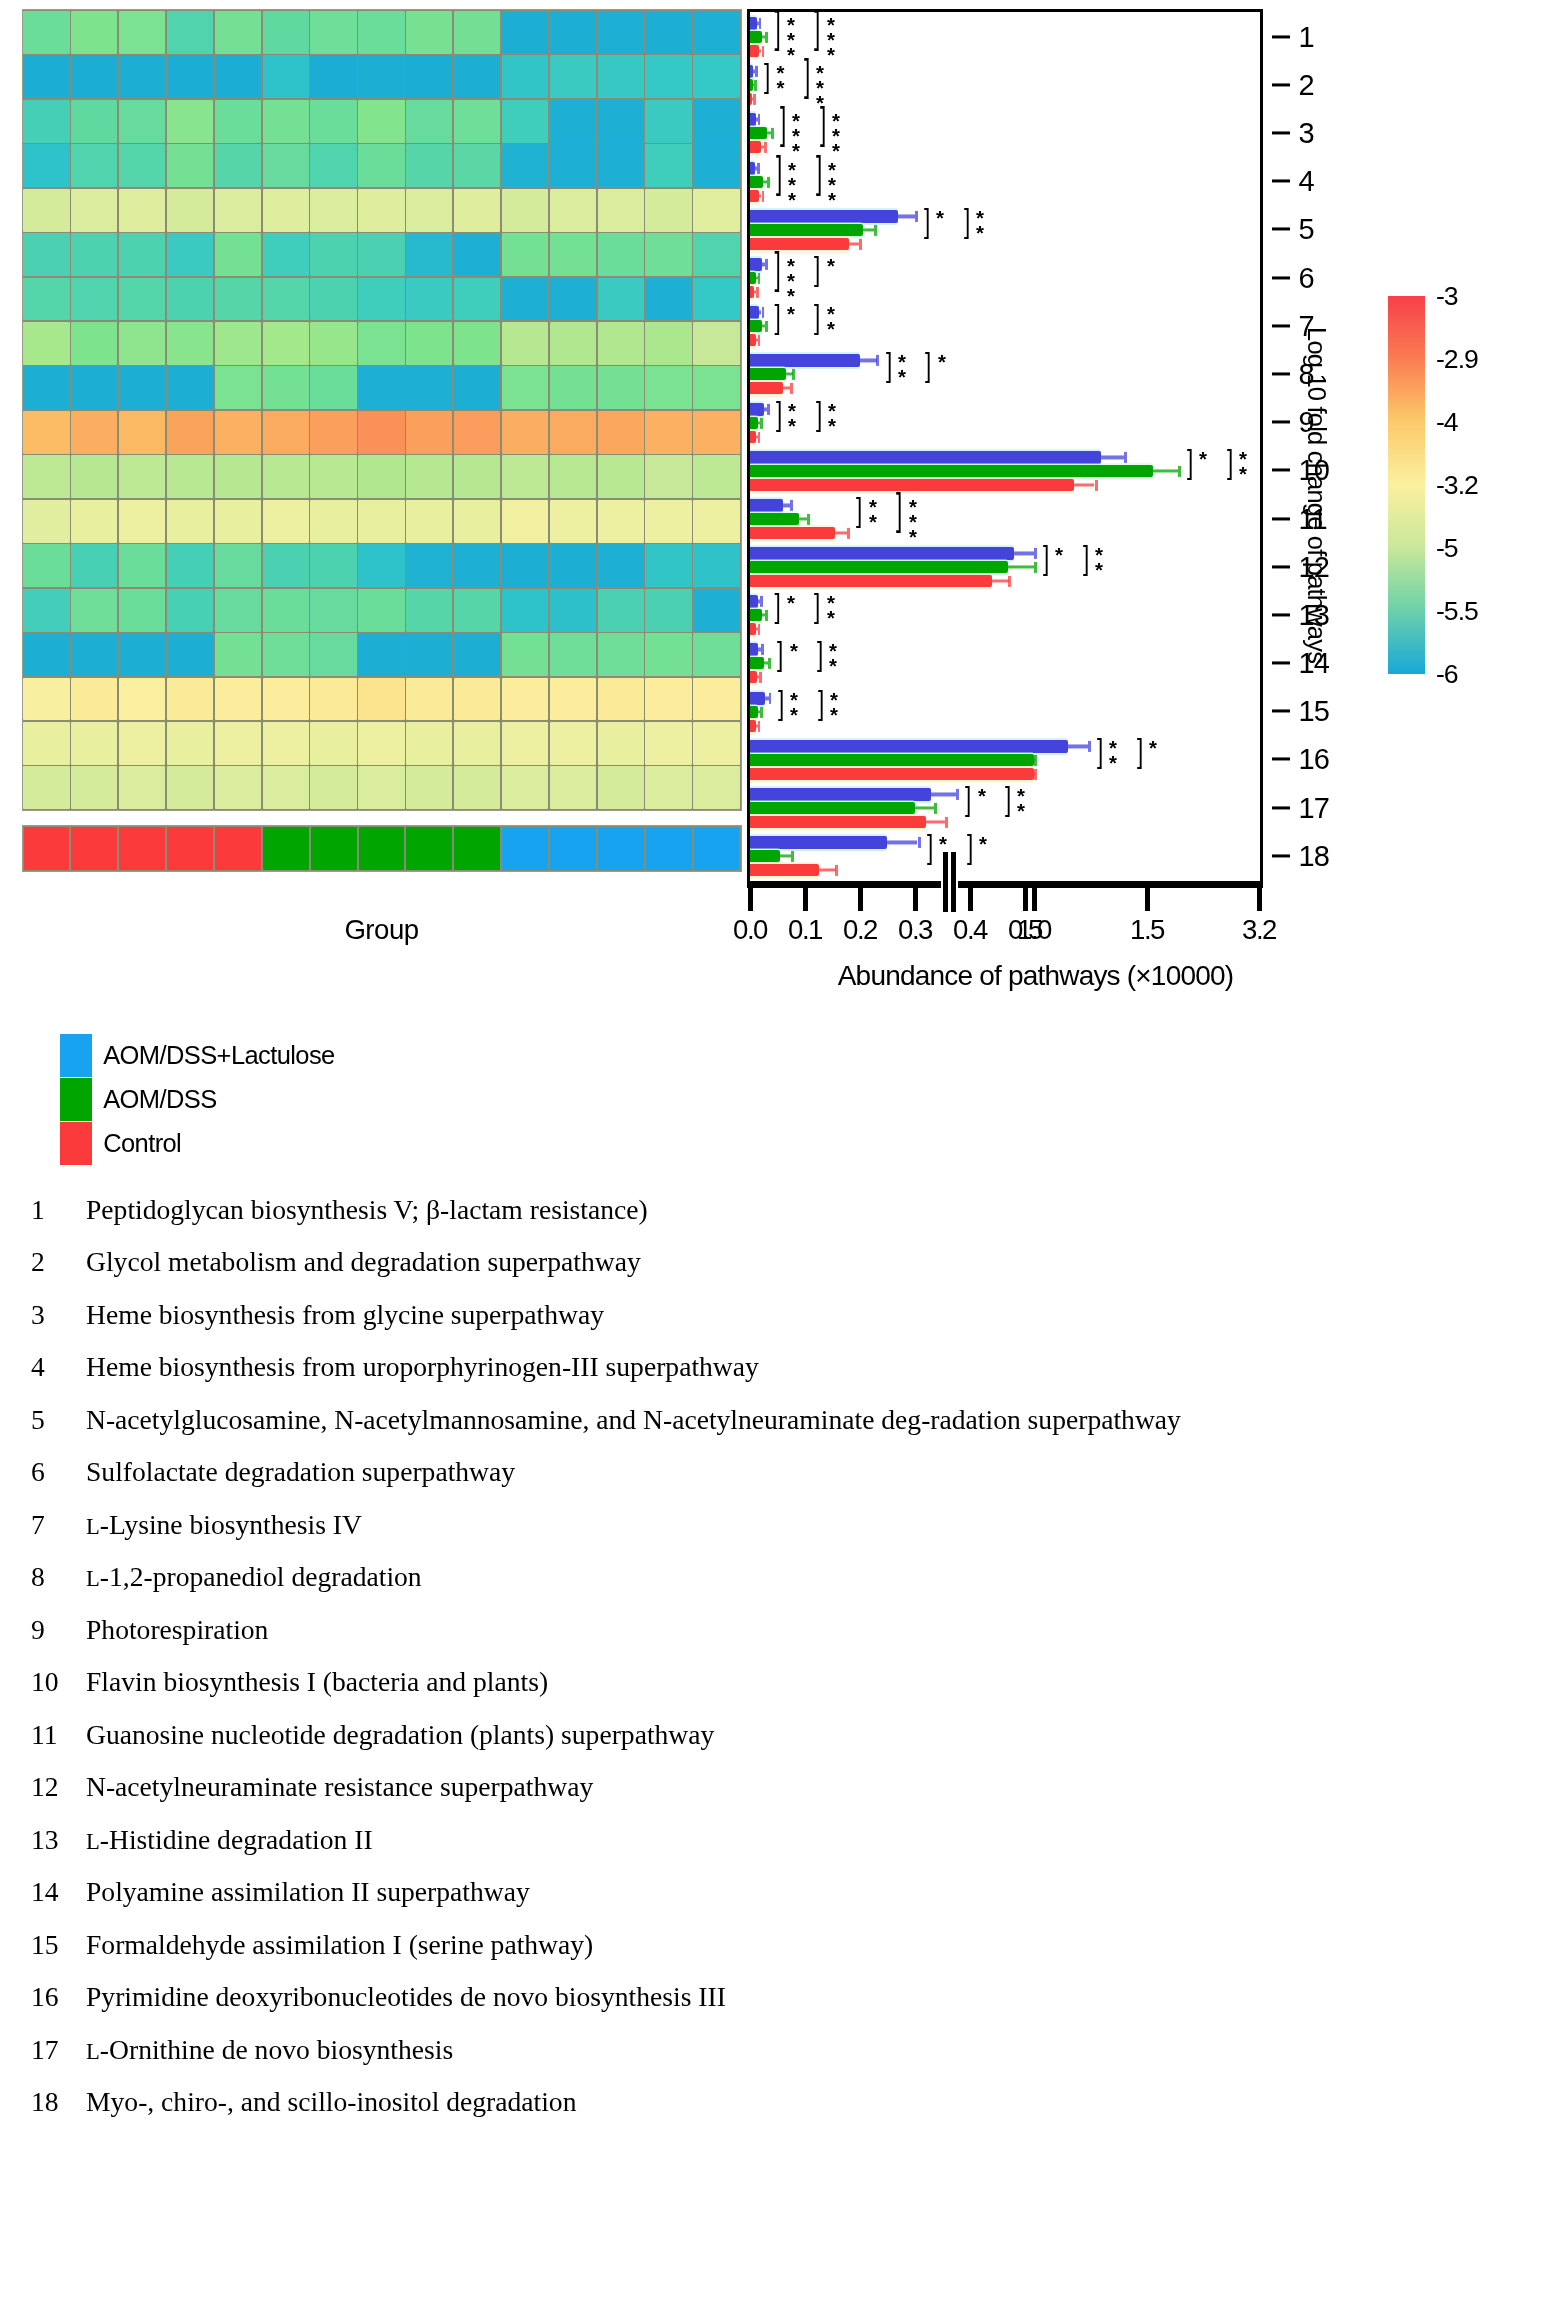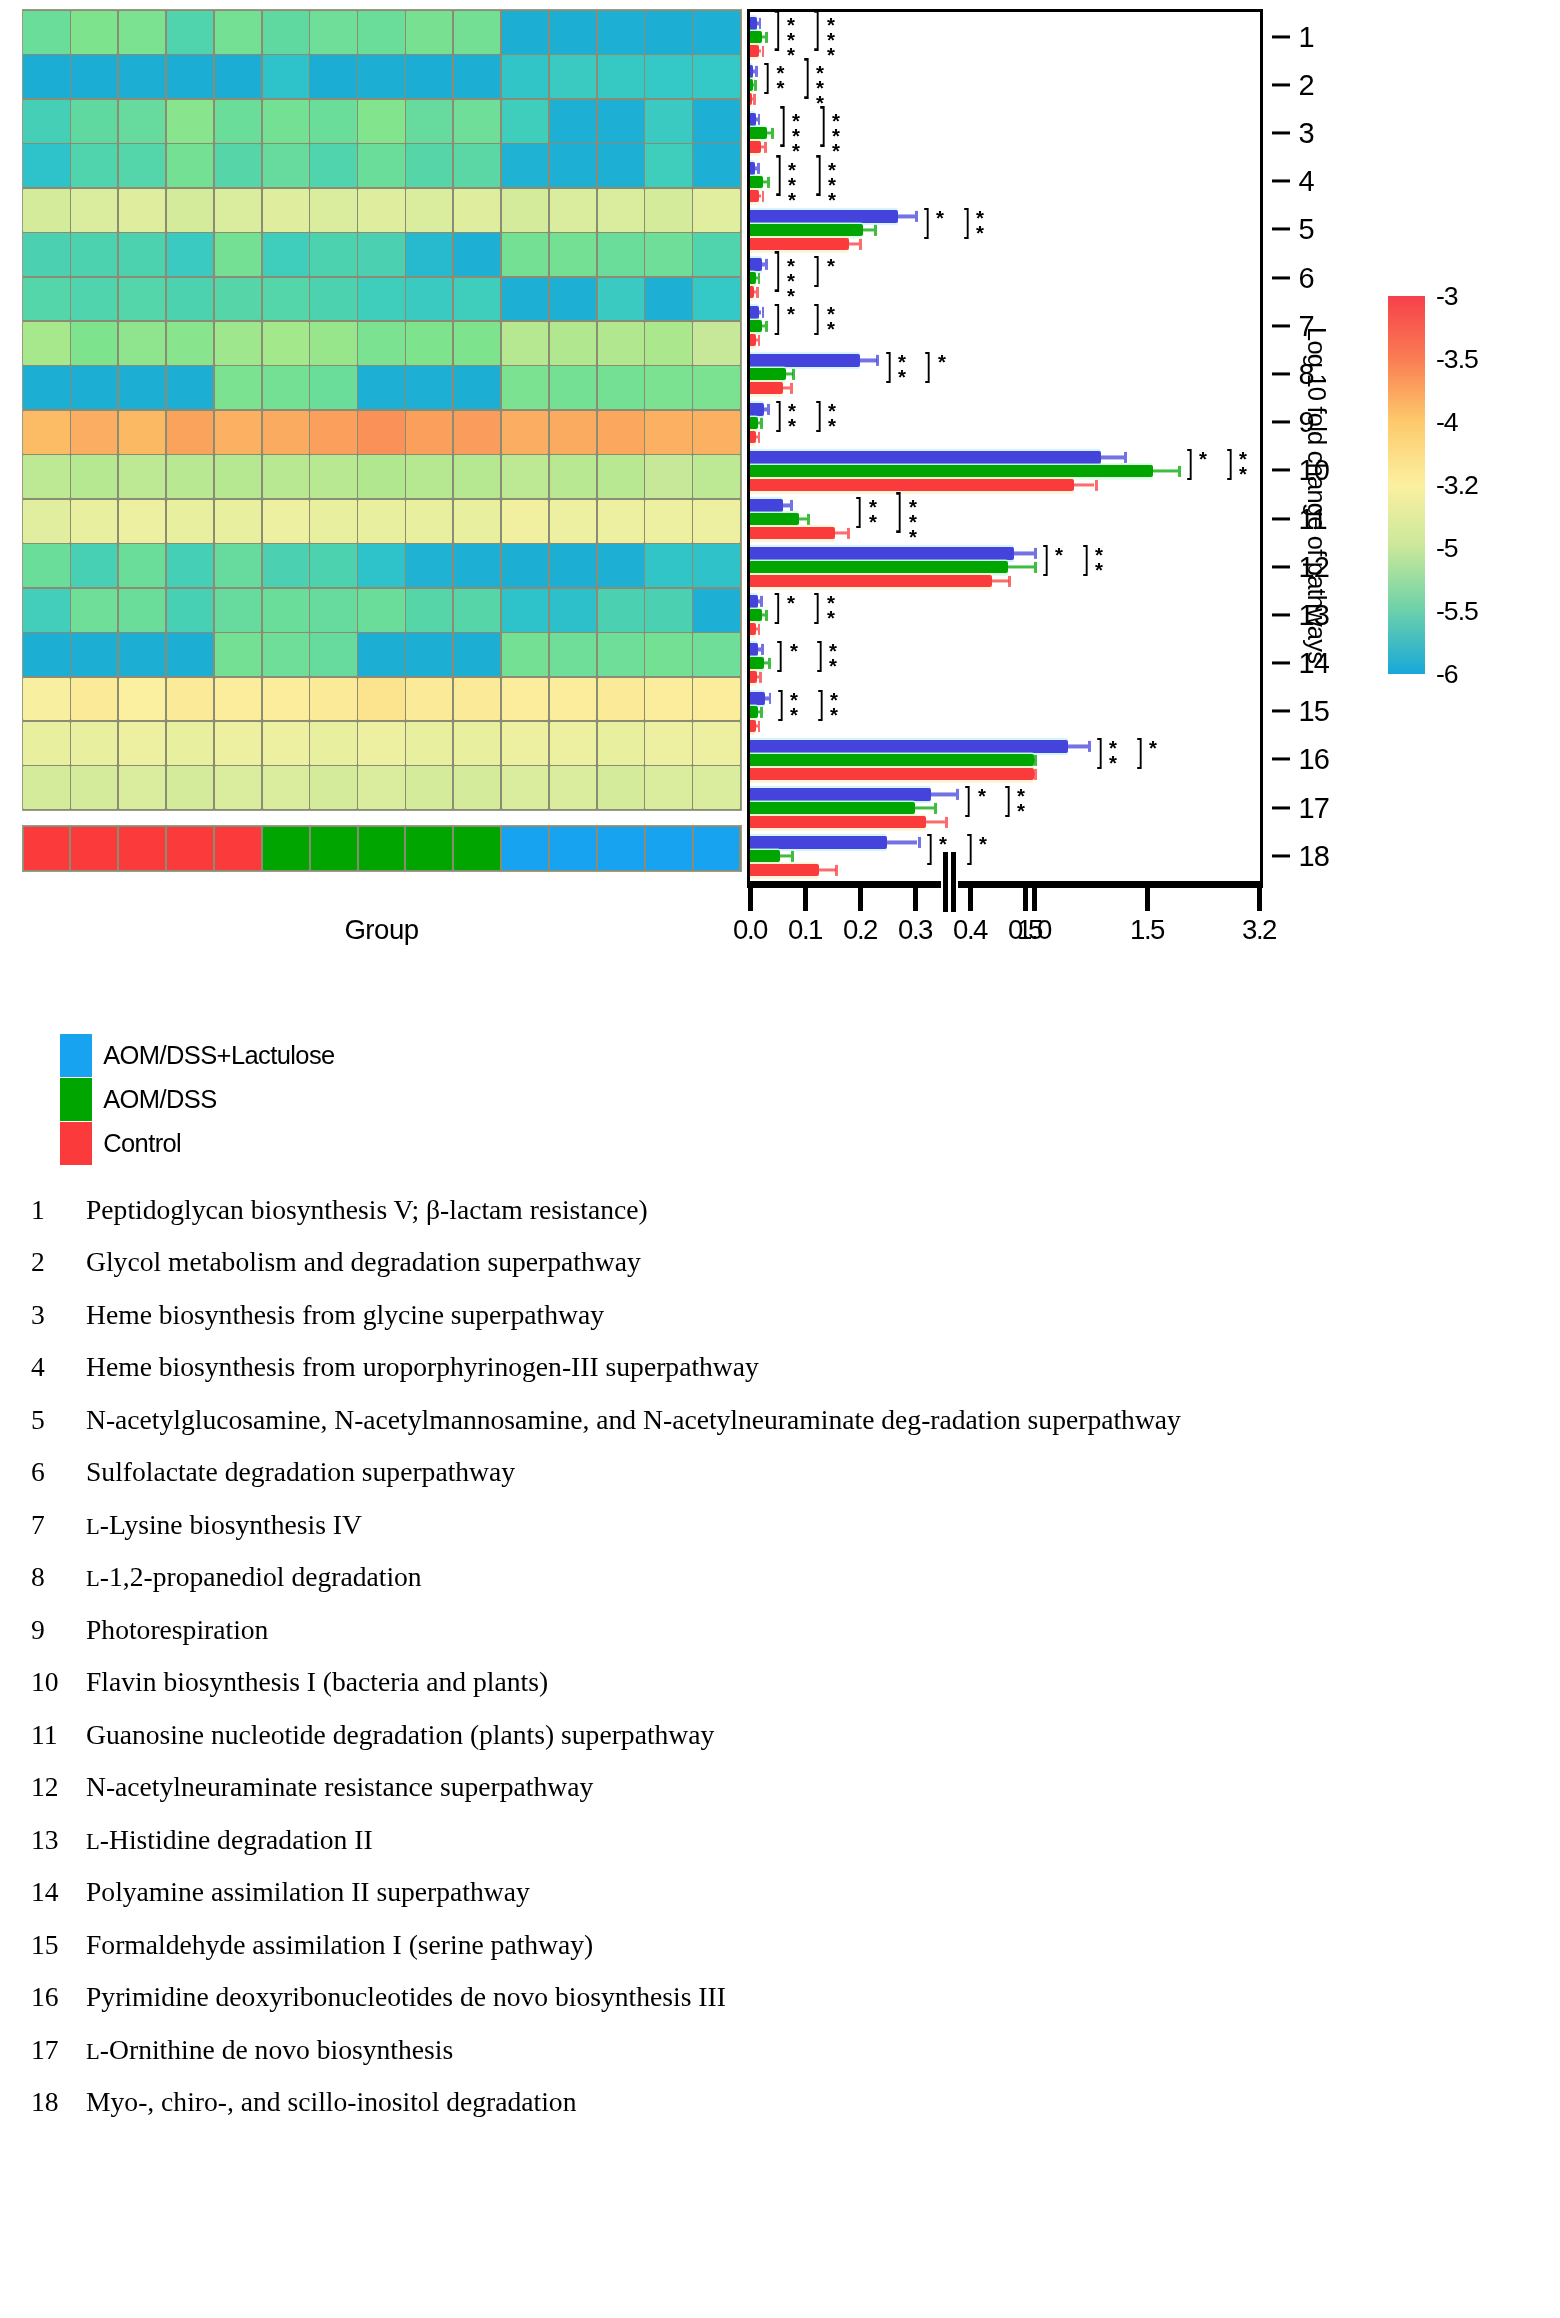--- a/index.html
+++ b/index.html
@@ -891,20 +891,21 @@
         </div>
       </div>
   </div>
 
   <div id="axis-break">
       <i style="left:2px"></i>
       <i style="left:10.2px"></i>
     </div>
   <div id="xaxis"></div>
 
+  <div id="xtitle">Abundance of pathways (×10000)</div>
 
   <div id="ynums">
       <div class="ytick" style="top: 28px;"></div>
       <div class="ynum" style="top: 28px;">1</div>
       <div class="ytick" style="top: 76px;"></div>
       <div class="ynum" style="top: 76px;">2</div>
       <div class="ytick" style="top: 124px;"></div>
       <div class="ynum" style="top: 124px;">3</div>
       <div class="ytick" style="top: 172px;"></div>
       <div class="ynum" style="top: 172px;">4</div>
@@ -952,21 +953,21 @@
     <div class="xlab" style="left: 970px;">0.4</div>
     <div class="xtick" style="left: 1023px;"></div>
     <div class="xlab" style="left: 1025px;">0.5</div>
     <div class="xtick" style="left: 1032px;"></div>
     <div class="xlab" style="left: 1034px;">1.0</div>
     <div class="xtick" style="left: 1145px;"></div>
     <div class="xlab" style="left: 1147px;">1.5</div>
     <div class="xtick" style="left: 1257px;"></div>
     <div class="xlab" style="left: 1259px;">3.2</div>
     <div class="cb-lab" style="top: 296px;">-3</div>
-    <div class="cb-lab" style="top: 359px;">-3.5</div>
+    <div class="cb-lab" style="top: 359px;">-2.9</div>
     <div class="cb-lab" style="top: 422px;">-4</div>
     <div class="cb-lab" style="top: 485px;">-3.2</div>
     <div class="cb-lab" style="top: 548px;">-5</div>
     <div class="cb-lab" style="top: 611px;">-5.5</div>
     <div class="cb-lab" style="top: 674px;">-6</div>
   </div>
 
 <div id="list">
     <div class="li">
       <div class="li-n">1</div>

